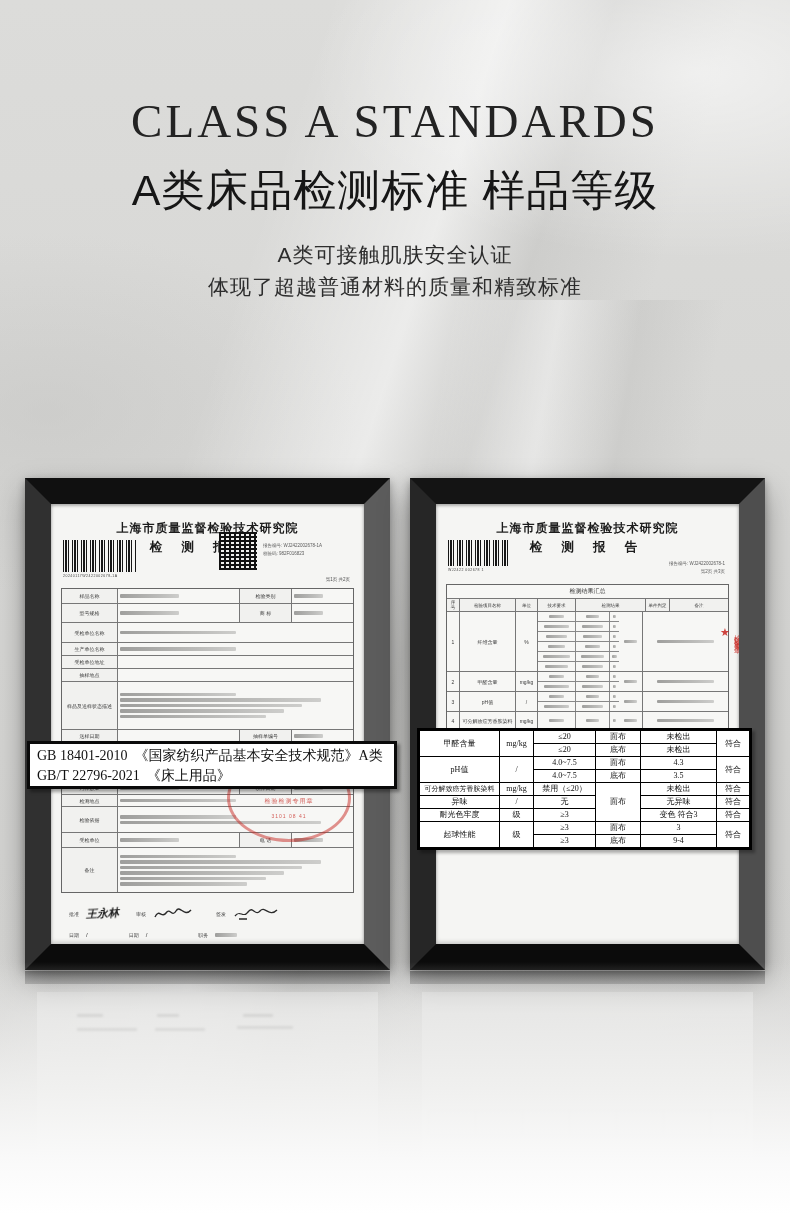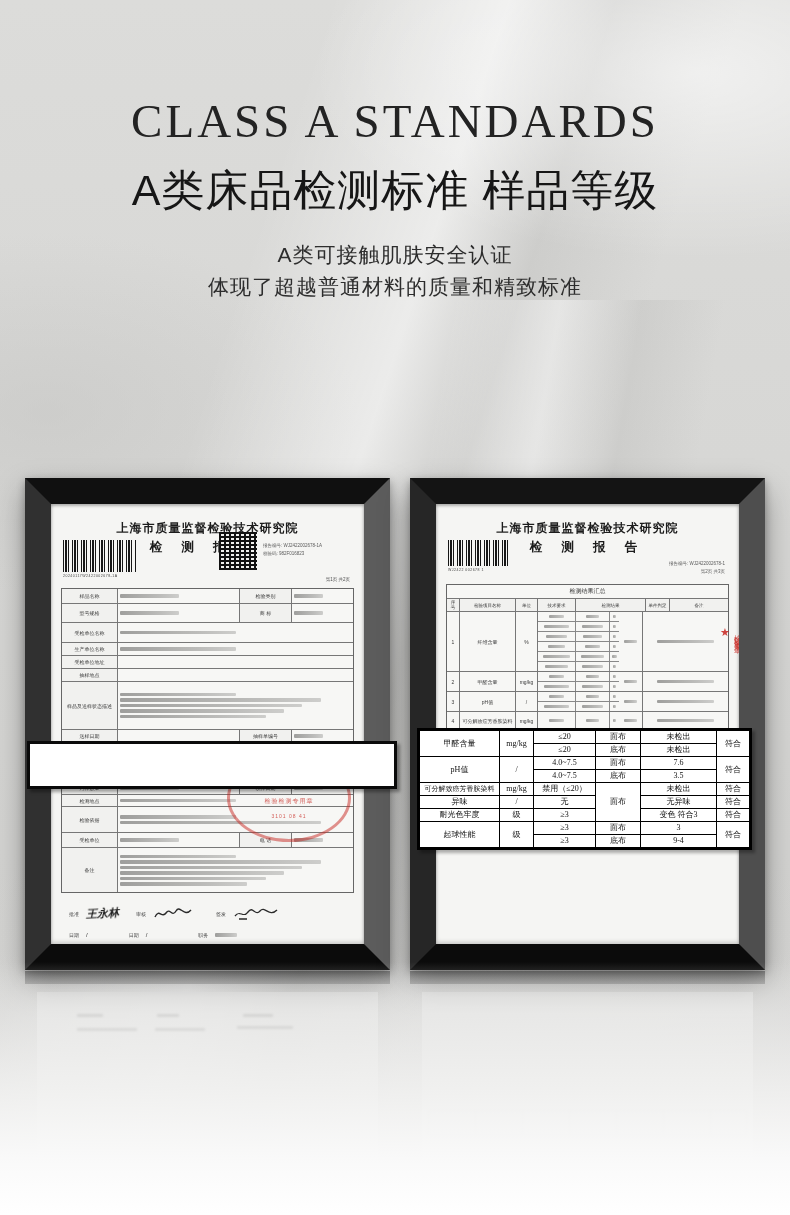--- a/index.html
+++ b/index.html
@@ -601,20 +601,22 @@
       </div>
 
     <div class="seal-right">
       <span>检验检测专用章</span>
       <span class="star">★</span>
     </div>
   </div>
 </div>
 
 <div class="gb-box">
+  <div class="gb-line">GB 18401-2010  《国家纺织产品基本安全技术规范》A类</div>
+  <div class="gb-line">GB/T 22796-2021  《床上用品》</div>
 </div>
 
 <div class="results-box">
   <table class="rt">
     <colgroup>
         <col style="width:80px">
         <col style="width:34px">
         <col style="width:62px">
         <col style="width:45px">
         <col style="width:76px">
@@ -632,21 +634,21 @@
     <tr>
       <td>≤20</td>
       <td>底布</td>
       <td>未检出</td>
     </tr>
     <tr>
       <td rowspan="2" class="item">pH值</td>
       <td rowspan="2">/</td>
       <td>4.0~7.5</td>
       <td>面布</td>
-      <td>7.6</td>
+      <td>4.3</td>
       <td rowspan="2">符合</td>
     </tr>
     <tr>
       <td>4.0~7.5</td>
       <td>底布</td>
       <td>3.5</td>
     </tr>
     <tr>
       <td class="item small">可分解致癌芳香胺染料</td>
       <td>mg/kg</td>

